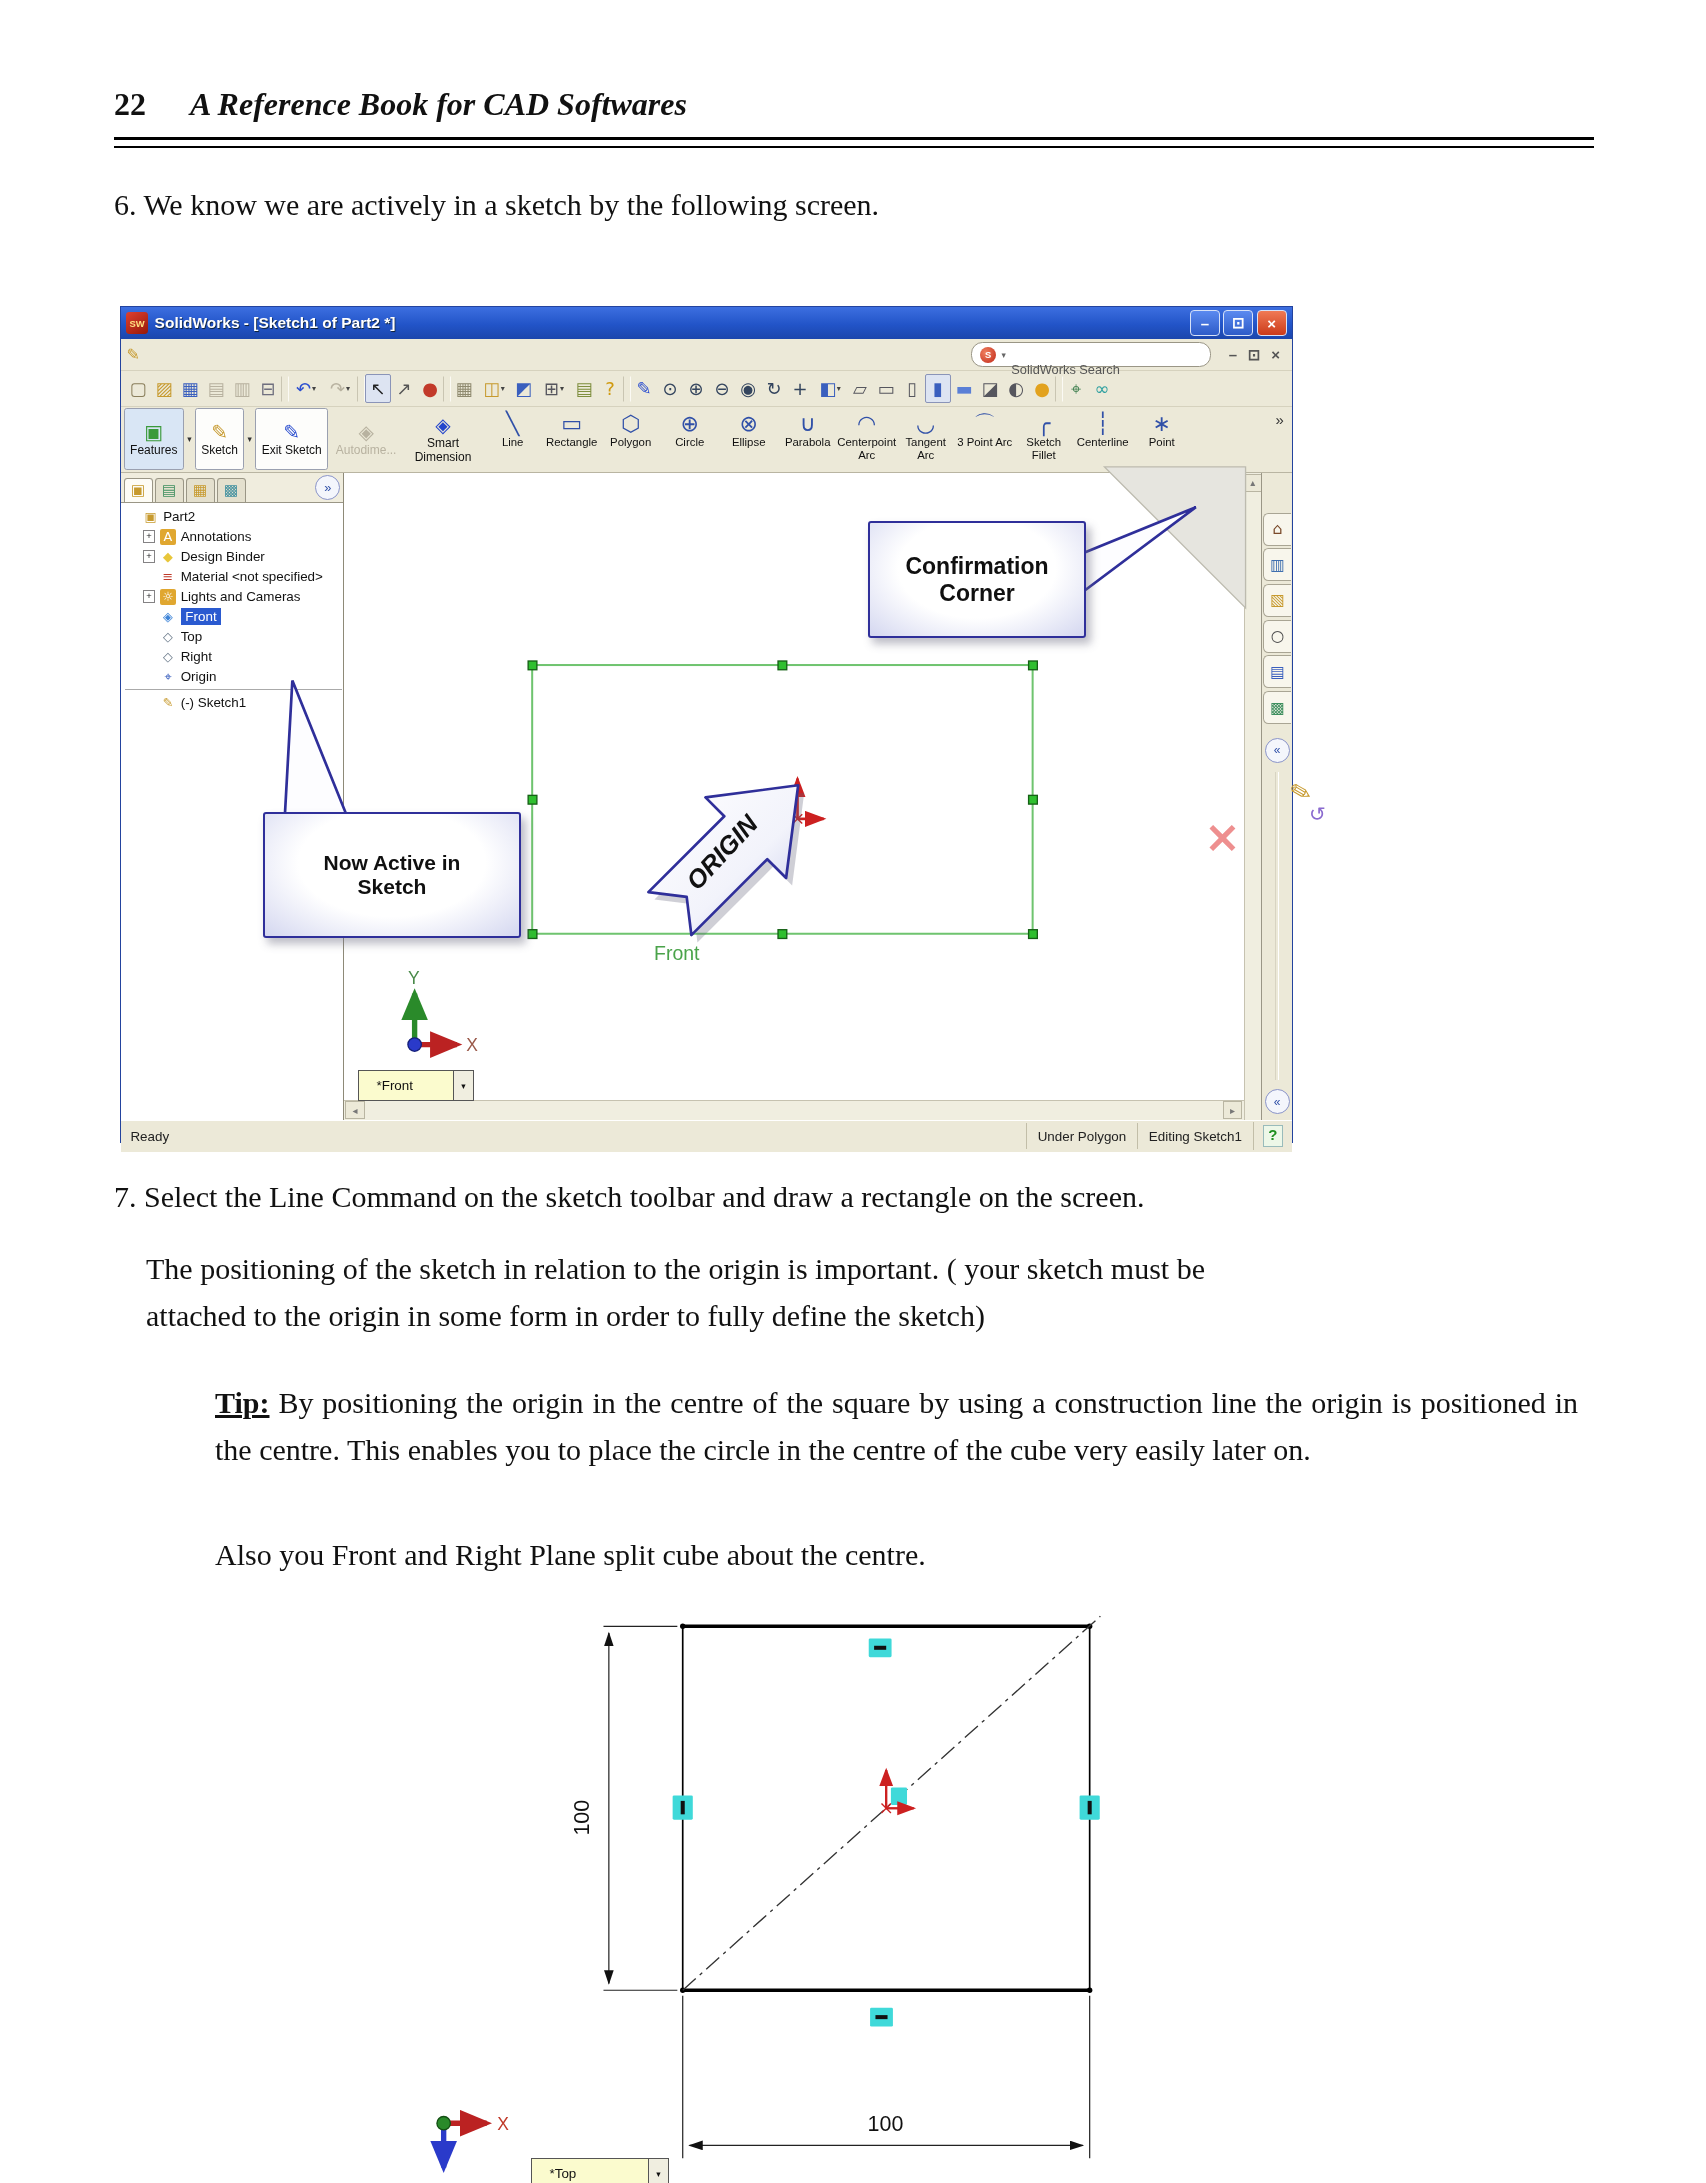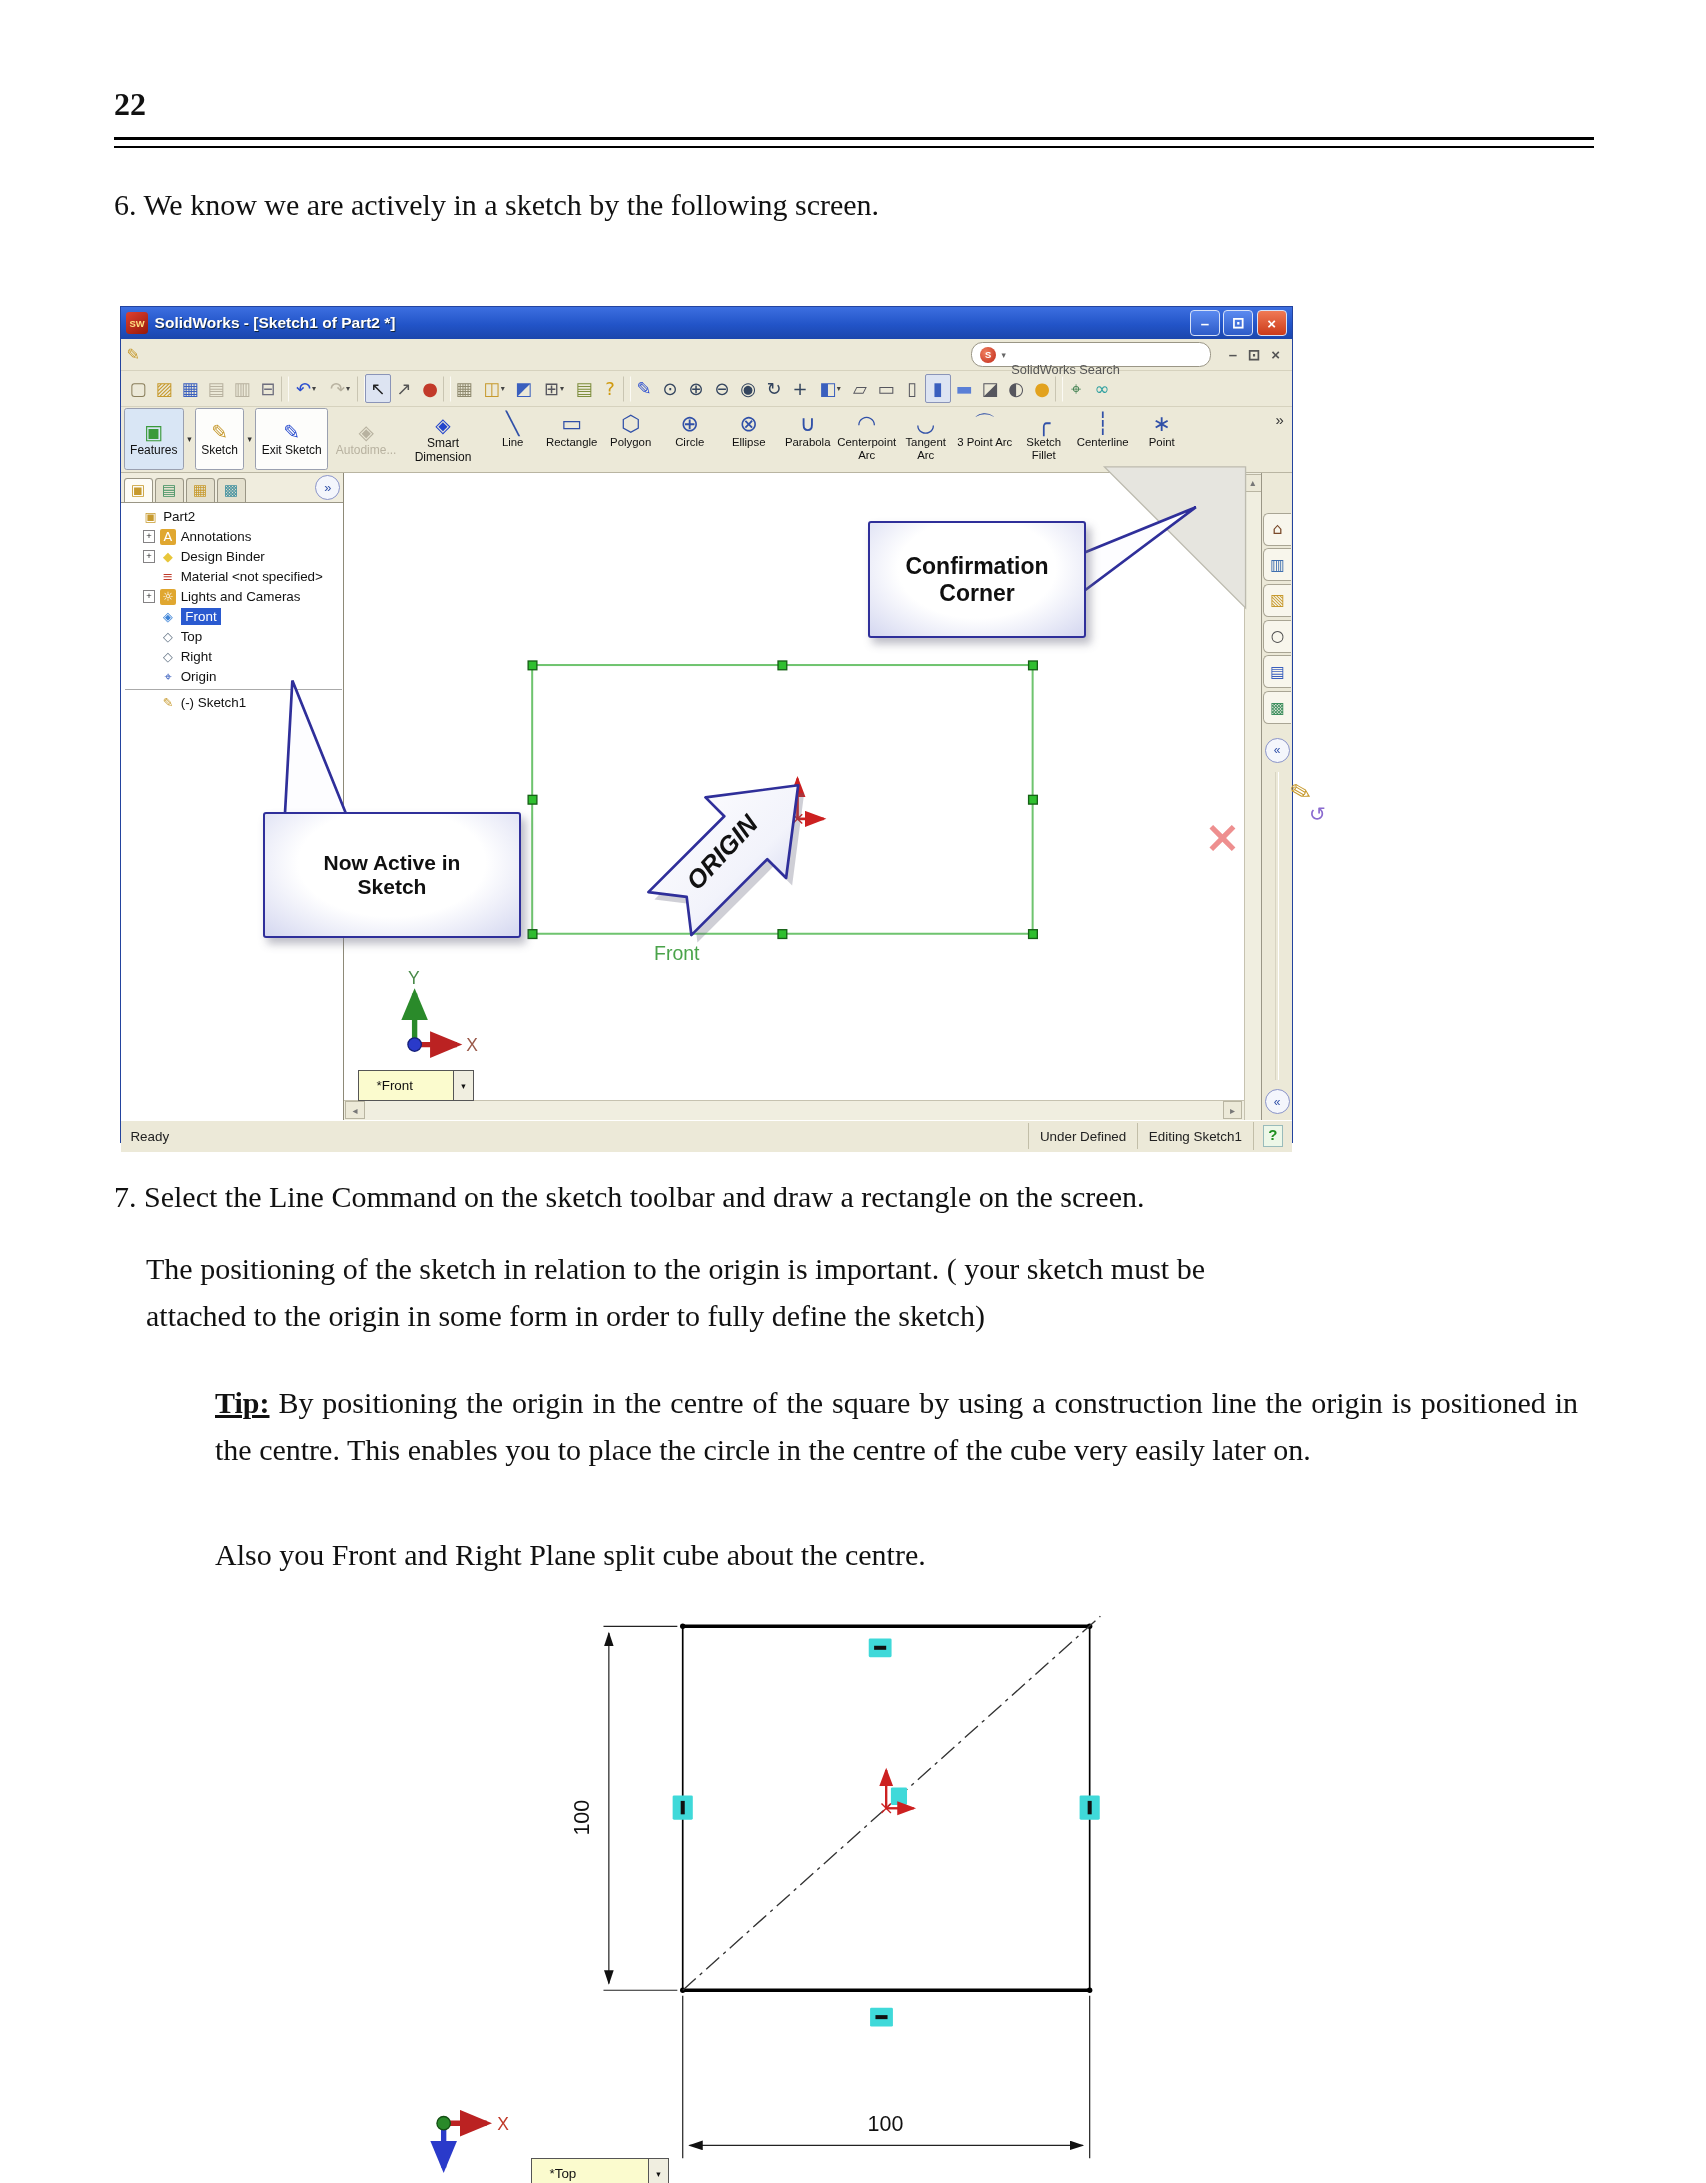--- a/index.html
+++ b/index.html
@@ -125,20 +125,21 @@
   .viewcombo .vlabel{flex:1;padding-left:17.5px;font-family:"Liberation Sans",sans-serif;font-size:13.4px;}
   .viewcombo .vbtn{width:19px;height:100%;border-left:1.3px solid #555;background:#F0EEE0;display:flex;align-items:center;justify-content:center;font-size:8.7px;}
 
   figure{margin:0;}
 </style>
 </head>
 <body>
 
 <div class="abs pg-header">
   <span>22</span>
+  <span class="title">A Reference Book for CAD Softwares</span>
 </div>
 <div class="abs dbl-rule"></div>
 
 <div class="abs bodyline" style="left:114px;top:185px;">6. We know we are actively in a sketch by the following screen.</div>
 
 <div class="abs sw">
 
   <div class="titlebar">
     <div class="sw-logo">SW</div>
     <div class="t-title">SolidWorks - [Sketch1 of Part2 *]</div>
@@ -526,21 +527,21 @@
     </div>
   </div>
 
   <div class="statusbar">
     <span class="st-ready">Ready</span>
     <span style="display:flex;">
       <span class="st-num"></span>
         <span class="st-num"></span>
         <span class="st-num"></span>
     </span>
-    <span class="scell">Under Defined</span>
+    <span class="scell">Under Polygon</span>
     <span class="scell">Editing Sketch1</span>
     <span class="st-help"><span>?</span></span>
   </div>
 
   <svg class="abs ovl" viewBox="0 0 1746 1246" style="font-size:20px">
     <defs>
       <linearGradient id="gradArrow" x1="0" y1="0" x2="1" y2="1">
         <stop offset="0" stop-color="#FFFFFF"></stop>
           <stop offset="0.6" stop-color="#F2F3FB"></stop>
           <stop offset="1" stop-color="#C6CAEA"></stop>

